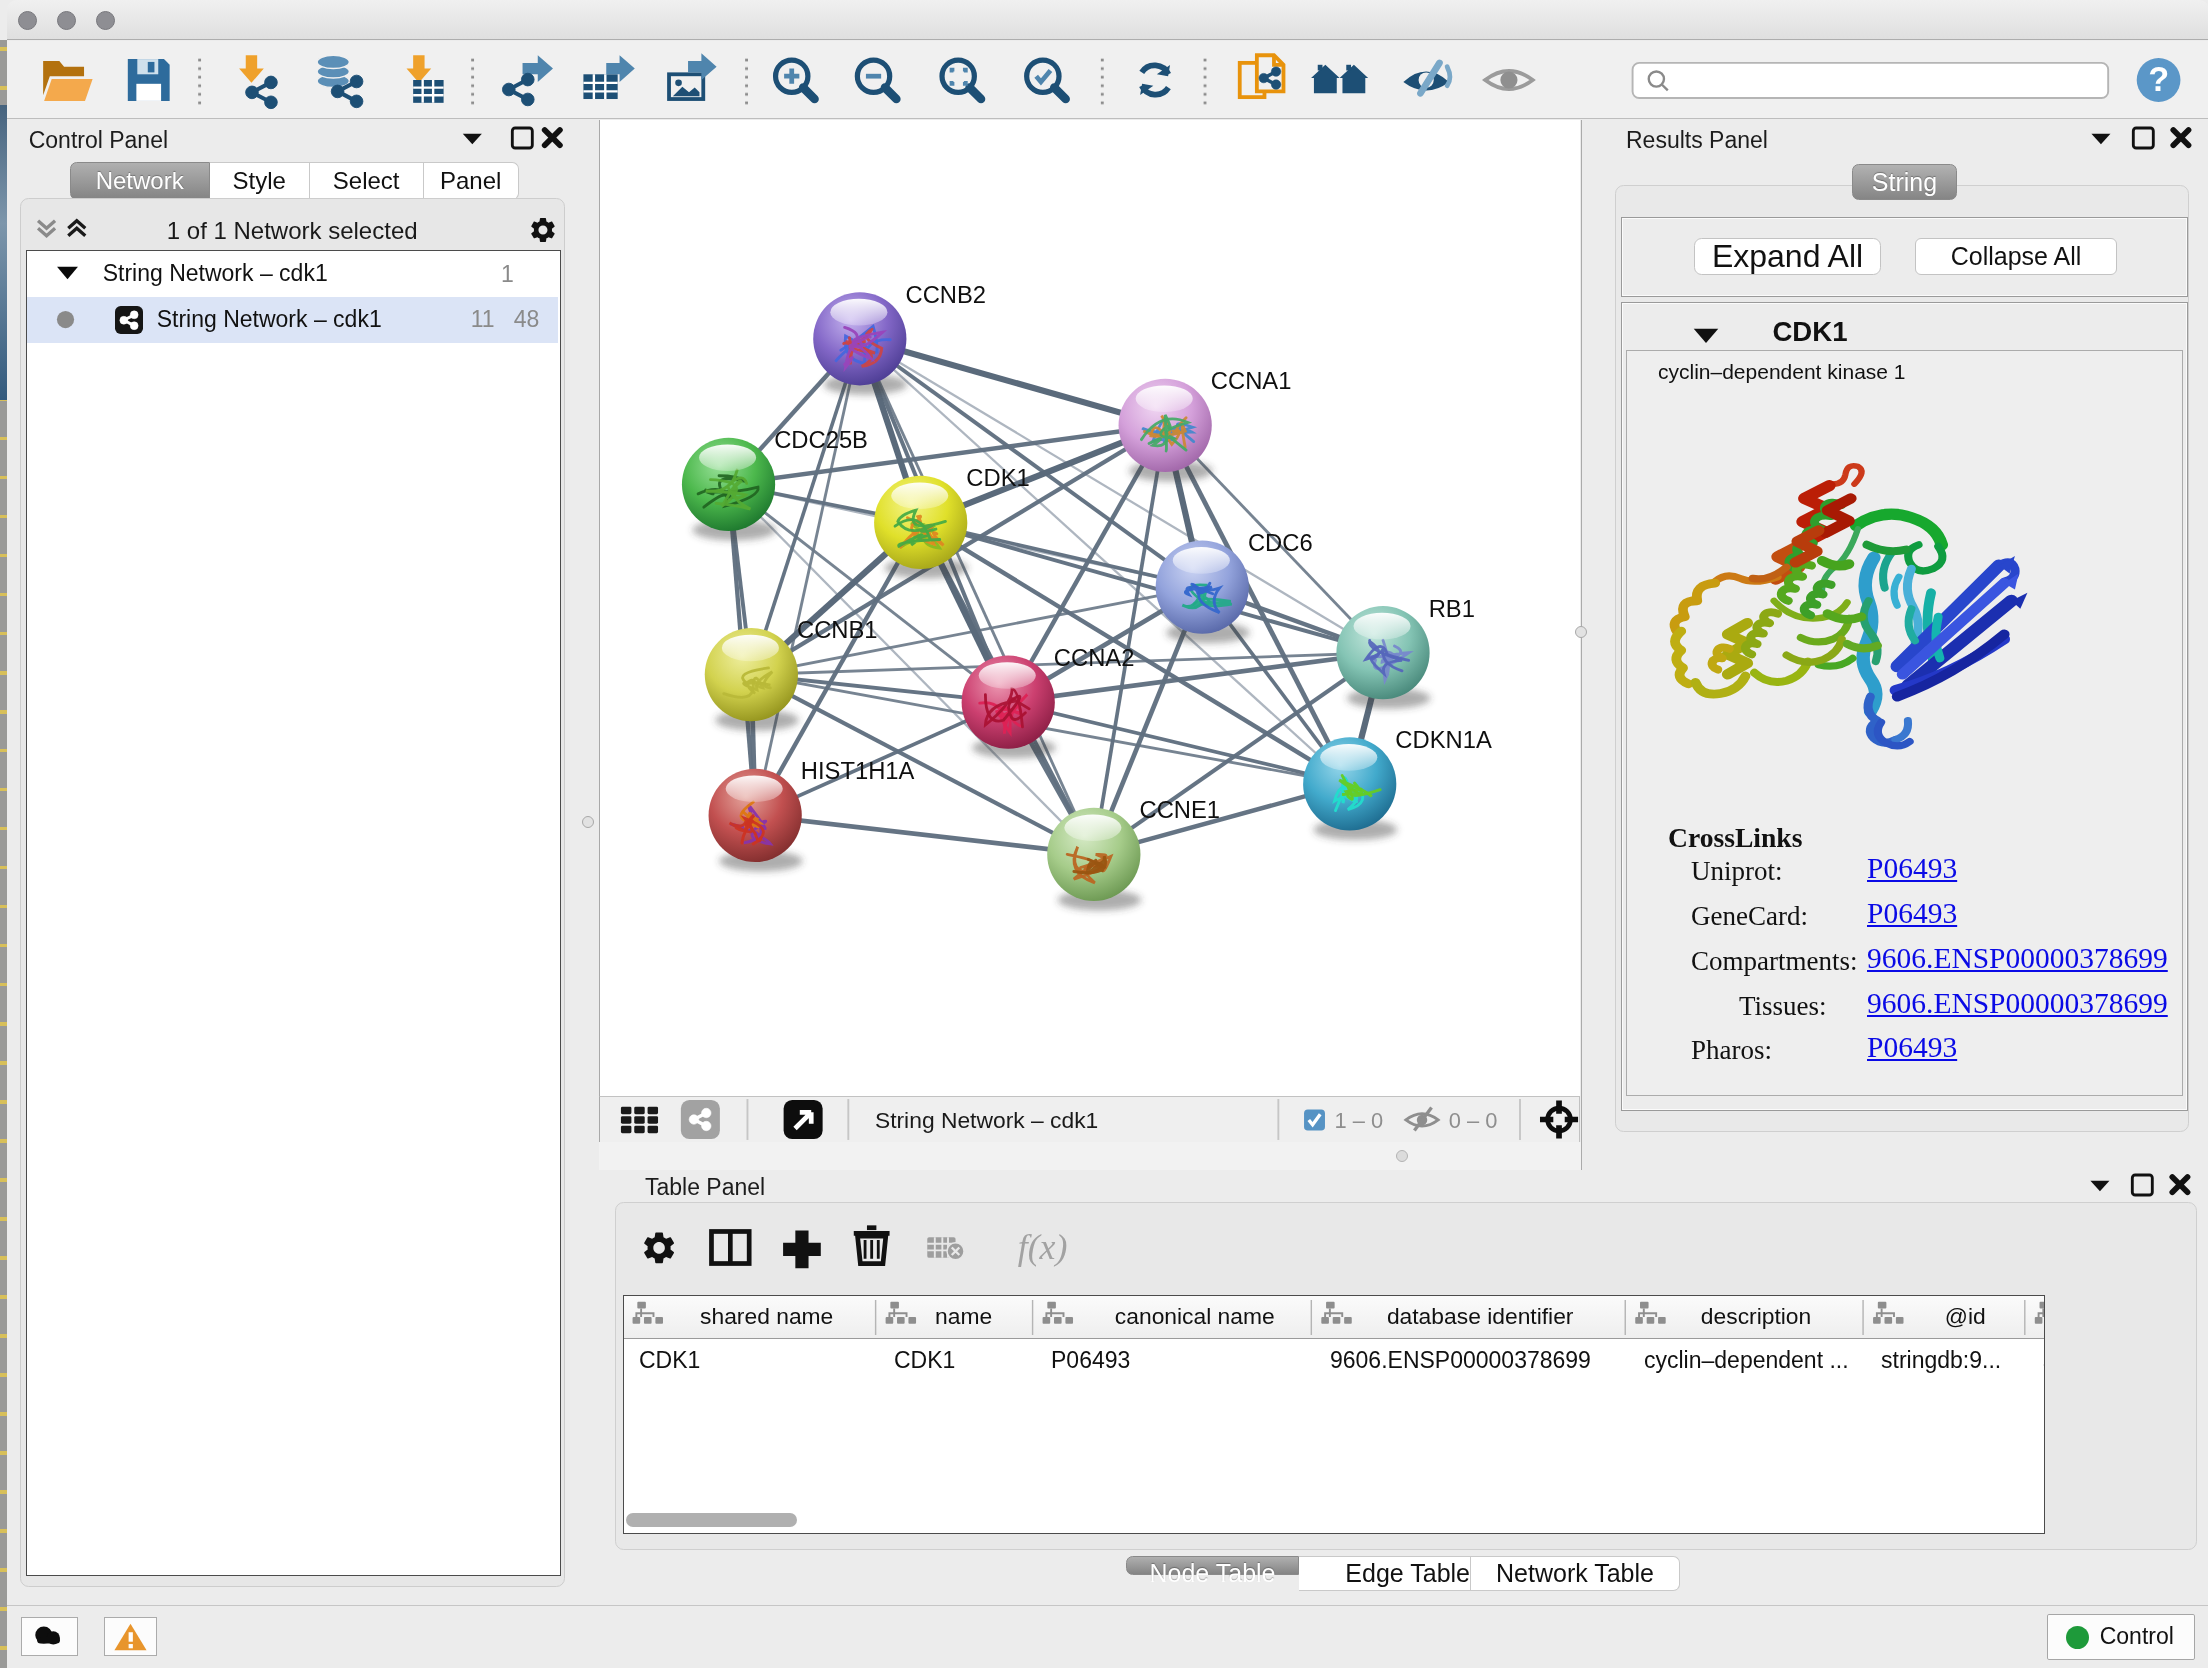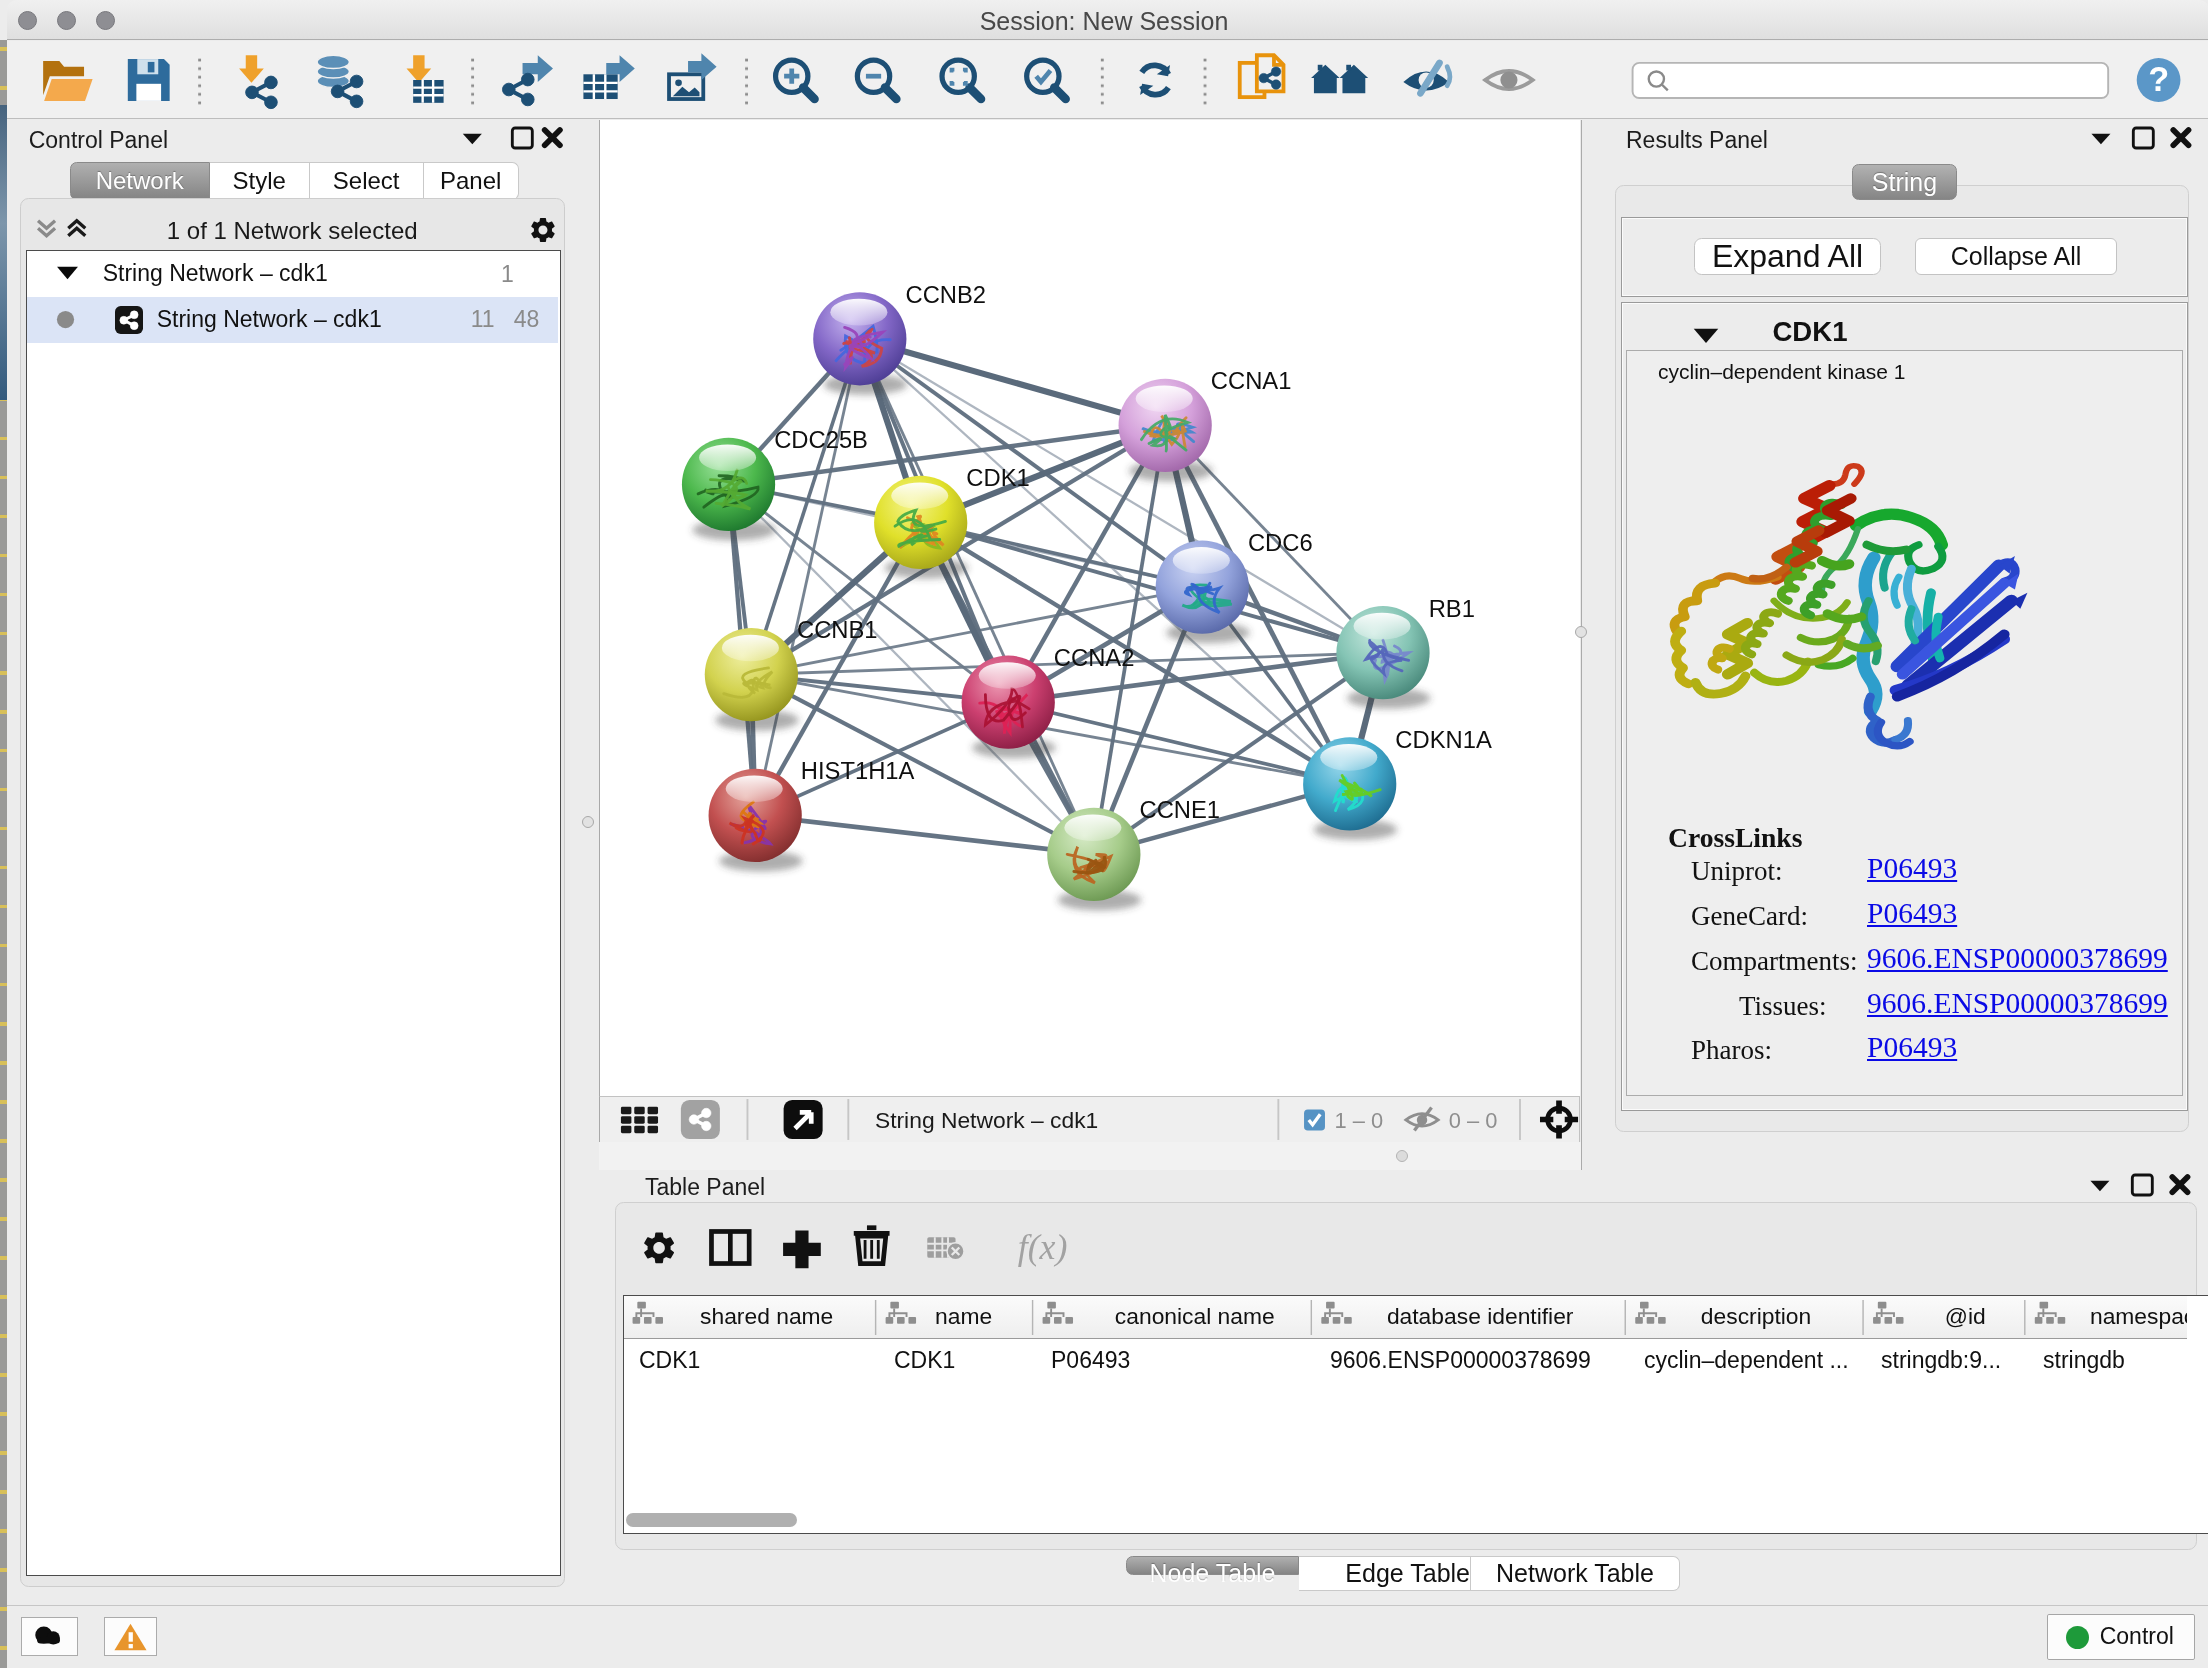--- a/index.html
+++ b/index.html
@@ -14,21 +14,20 @@
 
   <div class="abs" style="left:0;top:40px;width:6.7px;height:1628px;background:repeating-linear-gradient(180deg,#9a9a98 0 6.7px,#d8c05a 6.7px 10.5px,#9a9a98 10.5px 39px);"></div>
   <div class="abs" style="left:0;top:105px;width:6.7px;height:295px;background:linear-gradient(180deg,#46637e,#7d96ab 40%,#335a7d);"></div>
 
   <div class="abs" style="left:6.7px;top:0;width:2202px;height:1668px;background:#ececec;border-radius:9.5px 9.5px 0 0;"></div>
 
   <div class="abs" style="left:6.7px;top:0;width:2202px;height:40px;background:linear-gradient(180deg,#f0f0f0,#dfdfdf);border-bottom:1px solid #adadad;border-radius:9.5px 9.5px 0 0;"></div>
   <div class="abs" style="left:18px;top:11.4px;width:19px;height:19px;border-radius:50%;background:#8e8e93;border:1px solid #78787d;"></div>
   <div class="abs" style="left:57px;top:11.4px;width:19px;height:19px;border-radius:50%;background:#8e8e93;border:1px solid #78787d;"></div>
   <div class="abs" style="left:96px;top:11.4px;width:19px;height:19px;border-radius:50%;background:#8e8e93;border:1px solid #78787d;"></div>
-  <div class="abs" style="left:0;top:6.7px;width:2208px;text-align:center;font-size:25px;font-weight:normal;color:#484848;">Session: New Session</div>
 
   <div id="toolbar" class="abs" style="left:6.7px;top:41px;width:2202px;height:78px;background:#f0f0f0;border-bottom:1px solid #bdbdbd;">
   <svg width="2202" height="78" viewBox="0 0 2315 82">
     <defs>
       <g id="shareg">
             <circle cx="-11" cy="0" r="6.5"></circle>
             <circle cx="10" cy="-11" r="6.5"></circle>
             <circle cx="10" cy="11" r="6.5"></circle>
             <path d="M-11,0 L10,-11 M-11,0 L10,11" stroke-width="4" stroke="inherit"></path>
           </g>
@@ -723,21 +722,21 @@
         <rect x="-18" y="-11" width="30" height="22" rx="2"></rect>
         <g stroke="#e8e8e8" stroke-width="2">
             <path d="M-18,-4 H12 M-18,3 H12 M-10,-11 V11 M-2,-11 V11 M4,-11 V11"></path>
           </g>
         <circle cx="12" cy="4" r="9" stroke="#e8e8e8" stroke-width="1.5"></circle>
         <path d="M8,0 L16,8 M16,0 L8,8" stroke="#e8e8e8" stroke-width="2.5"></path>
       </g>
       <text x="408" y="38" font-family="Liberation Serif, serif" font-size="38" font-style="italic" fill="#a2a2a2">f(x)</text>
     </svg>
 
-    <div class="abs" style="left:26px;top:125px;width:1586px;height:239px;background:#ffffff;border:1.9px solid #4b4b4b;overflow:hidden;">
+    <div class="abs" style="left:26px;top:125px;width:1422px;height:239px;background:#ffffff;border:1.9px solid #4b4b4b;overflow:hidden;">
       <div class="abs" style="left:0;top:0;width:1563px;height:43px;background:linear-gradient(180deg,#fbfbfb,#eeeeee);border-bottom:1px solid #9a9a9a;"></div>
       <svg class="abs" style="left:0;top:0;" width="1563" height="43" viewBox="0 0 1643 45">
         <g stroke="#b5b5b5" stroke-width="1.5">
             <path d="M264.5,4 V41 M429.5,4 V41 M722.5,4 V41 M1052.5,4 V41 M1302.5,4 V41 M1472.5,4 V41"></path>
           </g>
         <g fill="#8e8e8e">
           <g transform="translate(22,14)">
               <rect x="-8" y="-8" width="9" height="7" rx="1"></rect>
               <rect x="-13" y="8" width="8" height="7" rx="1"></rect>
               <rect x="-1" y="8" width="8" height="7" rx="1"></rect>

